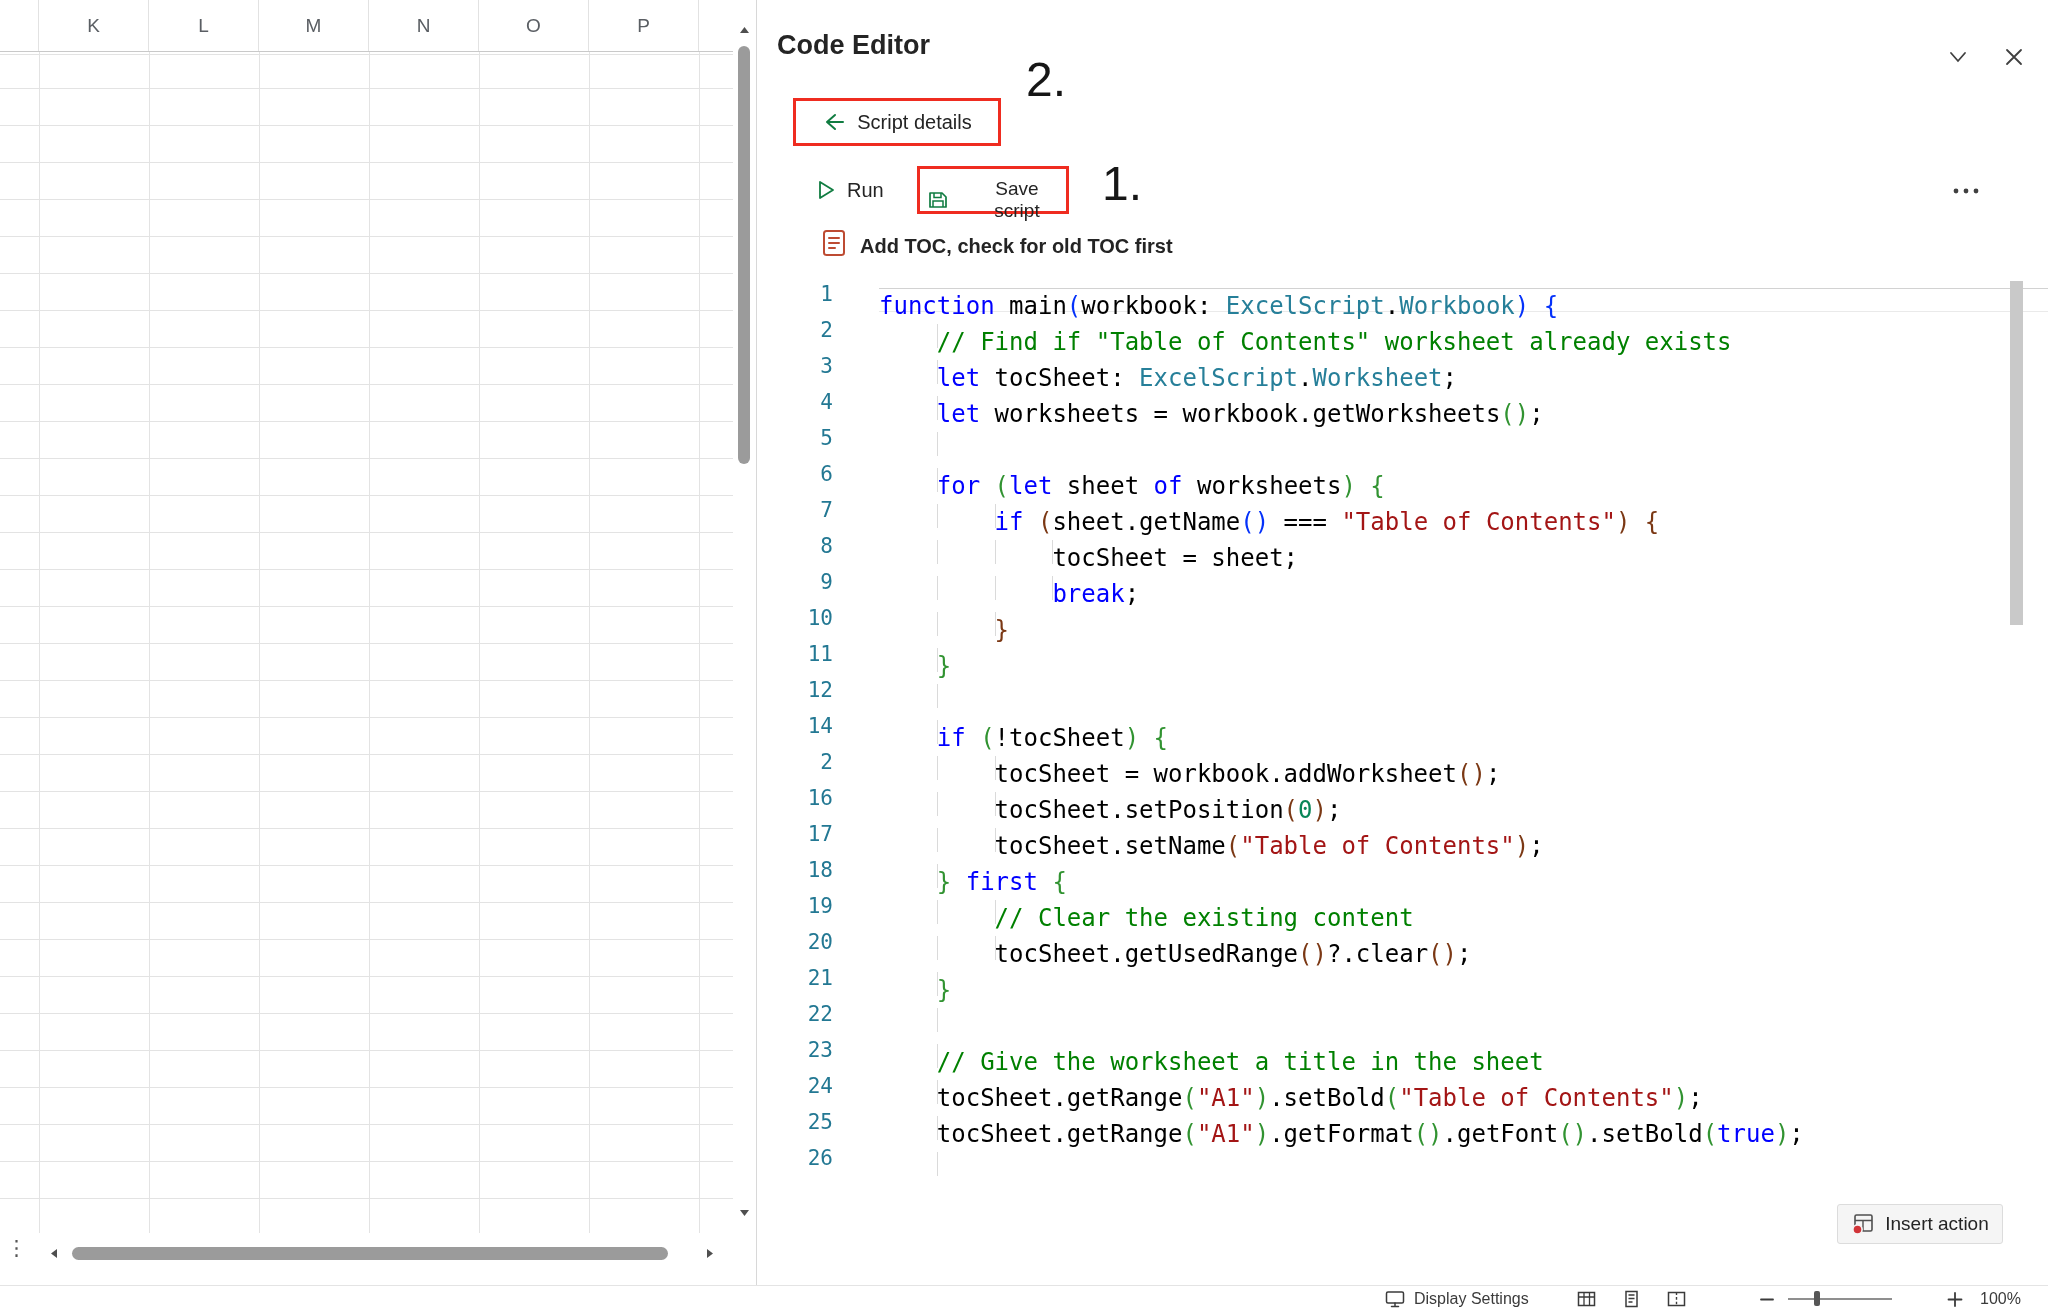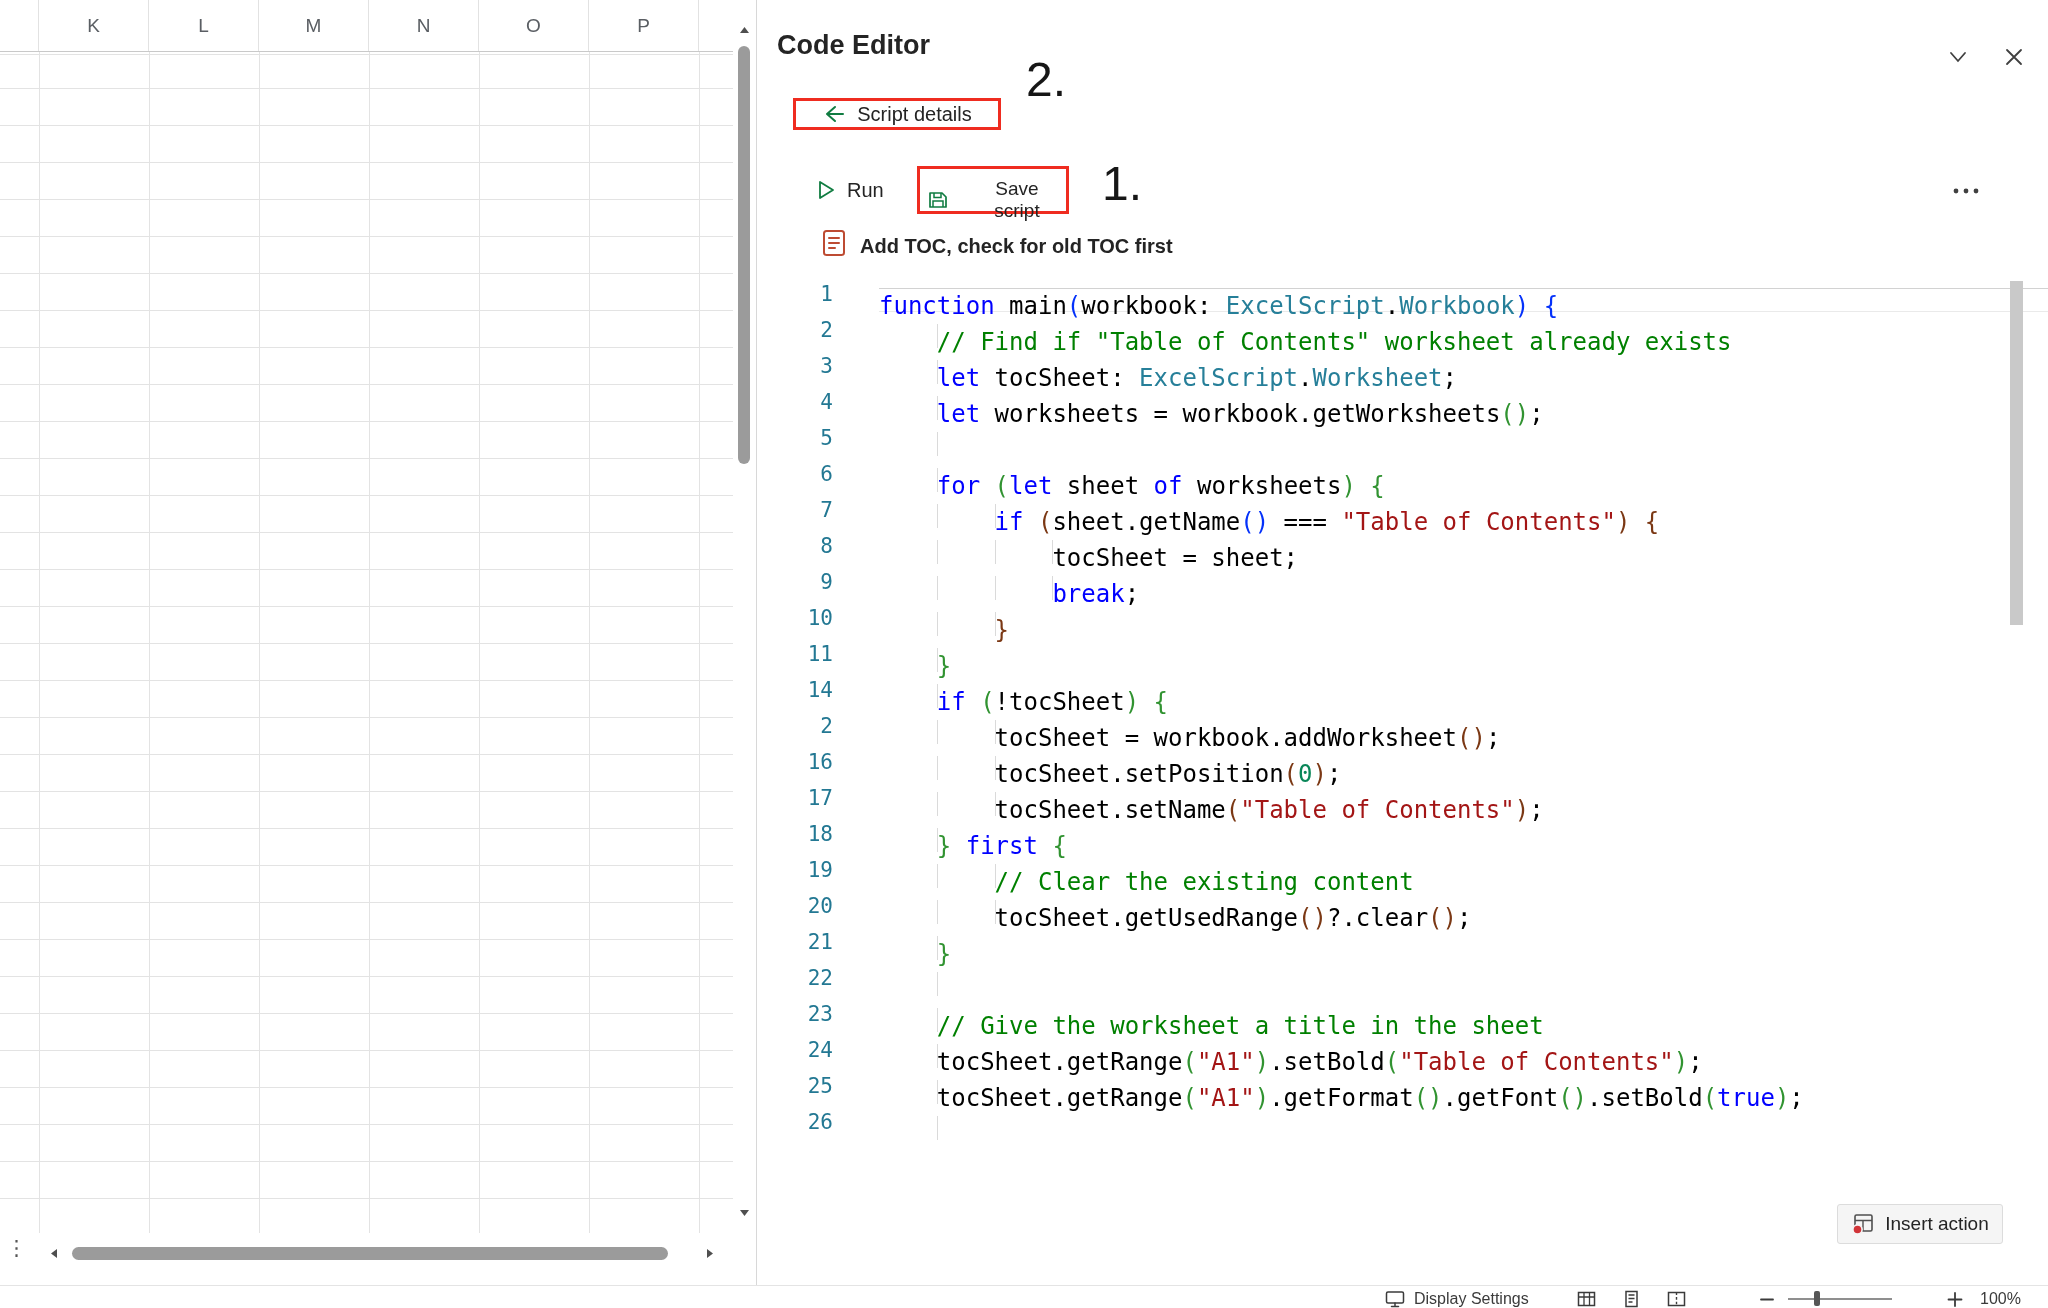--- a/index.html
+++ b/index.html
@@ -40,21 +40,21 @@
     position:absolute; left:756px; top:0; width:1292px; height:1308px;
     background:#fff; border-left:1px solid #d8d8d8;
   }
   .panel-title { position:absolute; left:20px; top:30px; margin:0; font-size:27px; font-weight:600; color:#242424; }
   .icon-btn { position:absolute; background:none; border:none; padding:0; cursor:pointer; line-height:0; }
   .btn-collapse { left:1186px; top:42px; }
   .btn-close { left:1242px; top:42px; }
   .btn-more { left:1186px; top:172px; width:46px; height:32px; }
 
   .red-box { position:absolute; border:3px solid var(--annotation-red,#ef2c20); display:flex; align-items:center; justify-content:center; }
-  .sd-box { left:36px; top:98px; width:208px; height:32px; }
+  .sd-box { left:36px; top:98px; width:208px; height:48px; }
   .sd-btn, .run-btn, .save-btn {
     display:flex; align-items:center; background:none; border:none; cursor:pointer;
     font-family:"Liberation Sans", sans-serif; color:#242424;
   }
   .sd-btn { gap:11px; font-size:20px; }
   .run-btn { position:absolute; left:52px; top:168px; height:44px; gap:10px; font-size:20px; }
   .save-box { left:160px; top:166px; width:152px; height:48px; }
   .save-btn { gap:26px; font-size:19px;margin-top:20px; }
 
   .script-row { position:absolute; left:64px; top:228px; display:flex; align-items:flex-end; gap:13px; }
@@ -237,20 +237,24 @@
         </div>
         <div class="cline">
           <div class="ln">10</div>
           <div class="lc"><span class="tk-pl">        </span><span class="tk-b3">}</span><i class="guide" style="left: 57.7968px;"></i><i class="guide" style="left: 115.594px;"></i></div>
         </div>
         <div class="cline">
           <div class="ln">11</div>
           <div class="lc"><span class="tk-pl">    </span><span class="tk-b2">}</span><i class="guide" style="left: 57.7968px;"></i></div>
         </div>
         <div class="cline">
+          <div class="ln">12</div>
+          <div class="lc"><span class="tk-pl"></span><i class="guide" style="left: 57.7968px;"></i></div>
+        </div>
+        <div class="cline">
           <div class="ln">14</div>
           <div class="lc"><span class="tk-pl">    </span><span class="tk-kw">if</span><span class="tk-pl"> </span><span class="tk-b2">(</span><span class="tk-pl">!tocSheet</span><span class="tk-b2">)</span><span class="tk-pl"> </span><span class="tk-b2">{</span><i class="guide" style="left: 57.7968px;"></i></div>
         </div>
         <div class="cline">
           <div class="ln">2</div>
           <div class="lc"><span class="tk-pl">        tocSheet = workbook.addWorksheet</span><span class="tk-b3">()</span><span class="tk-pl">;</span><i class="guide" style="left: 57.7968px;"></i><i class="guide" style="left: 115.594px;"></i></div>
         </div>
         <div class="cline">
           <div class="ln">16</div>
           <div class="lc"><span class="tk-pl">        tocSheet.setPosition</span><span class="tk-b3">(</span><span class="tk-num">0</span><span class="tk-b3">)</span><span class="tk-pl">;</span><i class="guide" style="left: 57.7968px;"></i><i class="guide" style="left: 115.594px;"></i></div>

